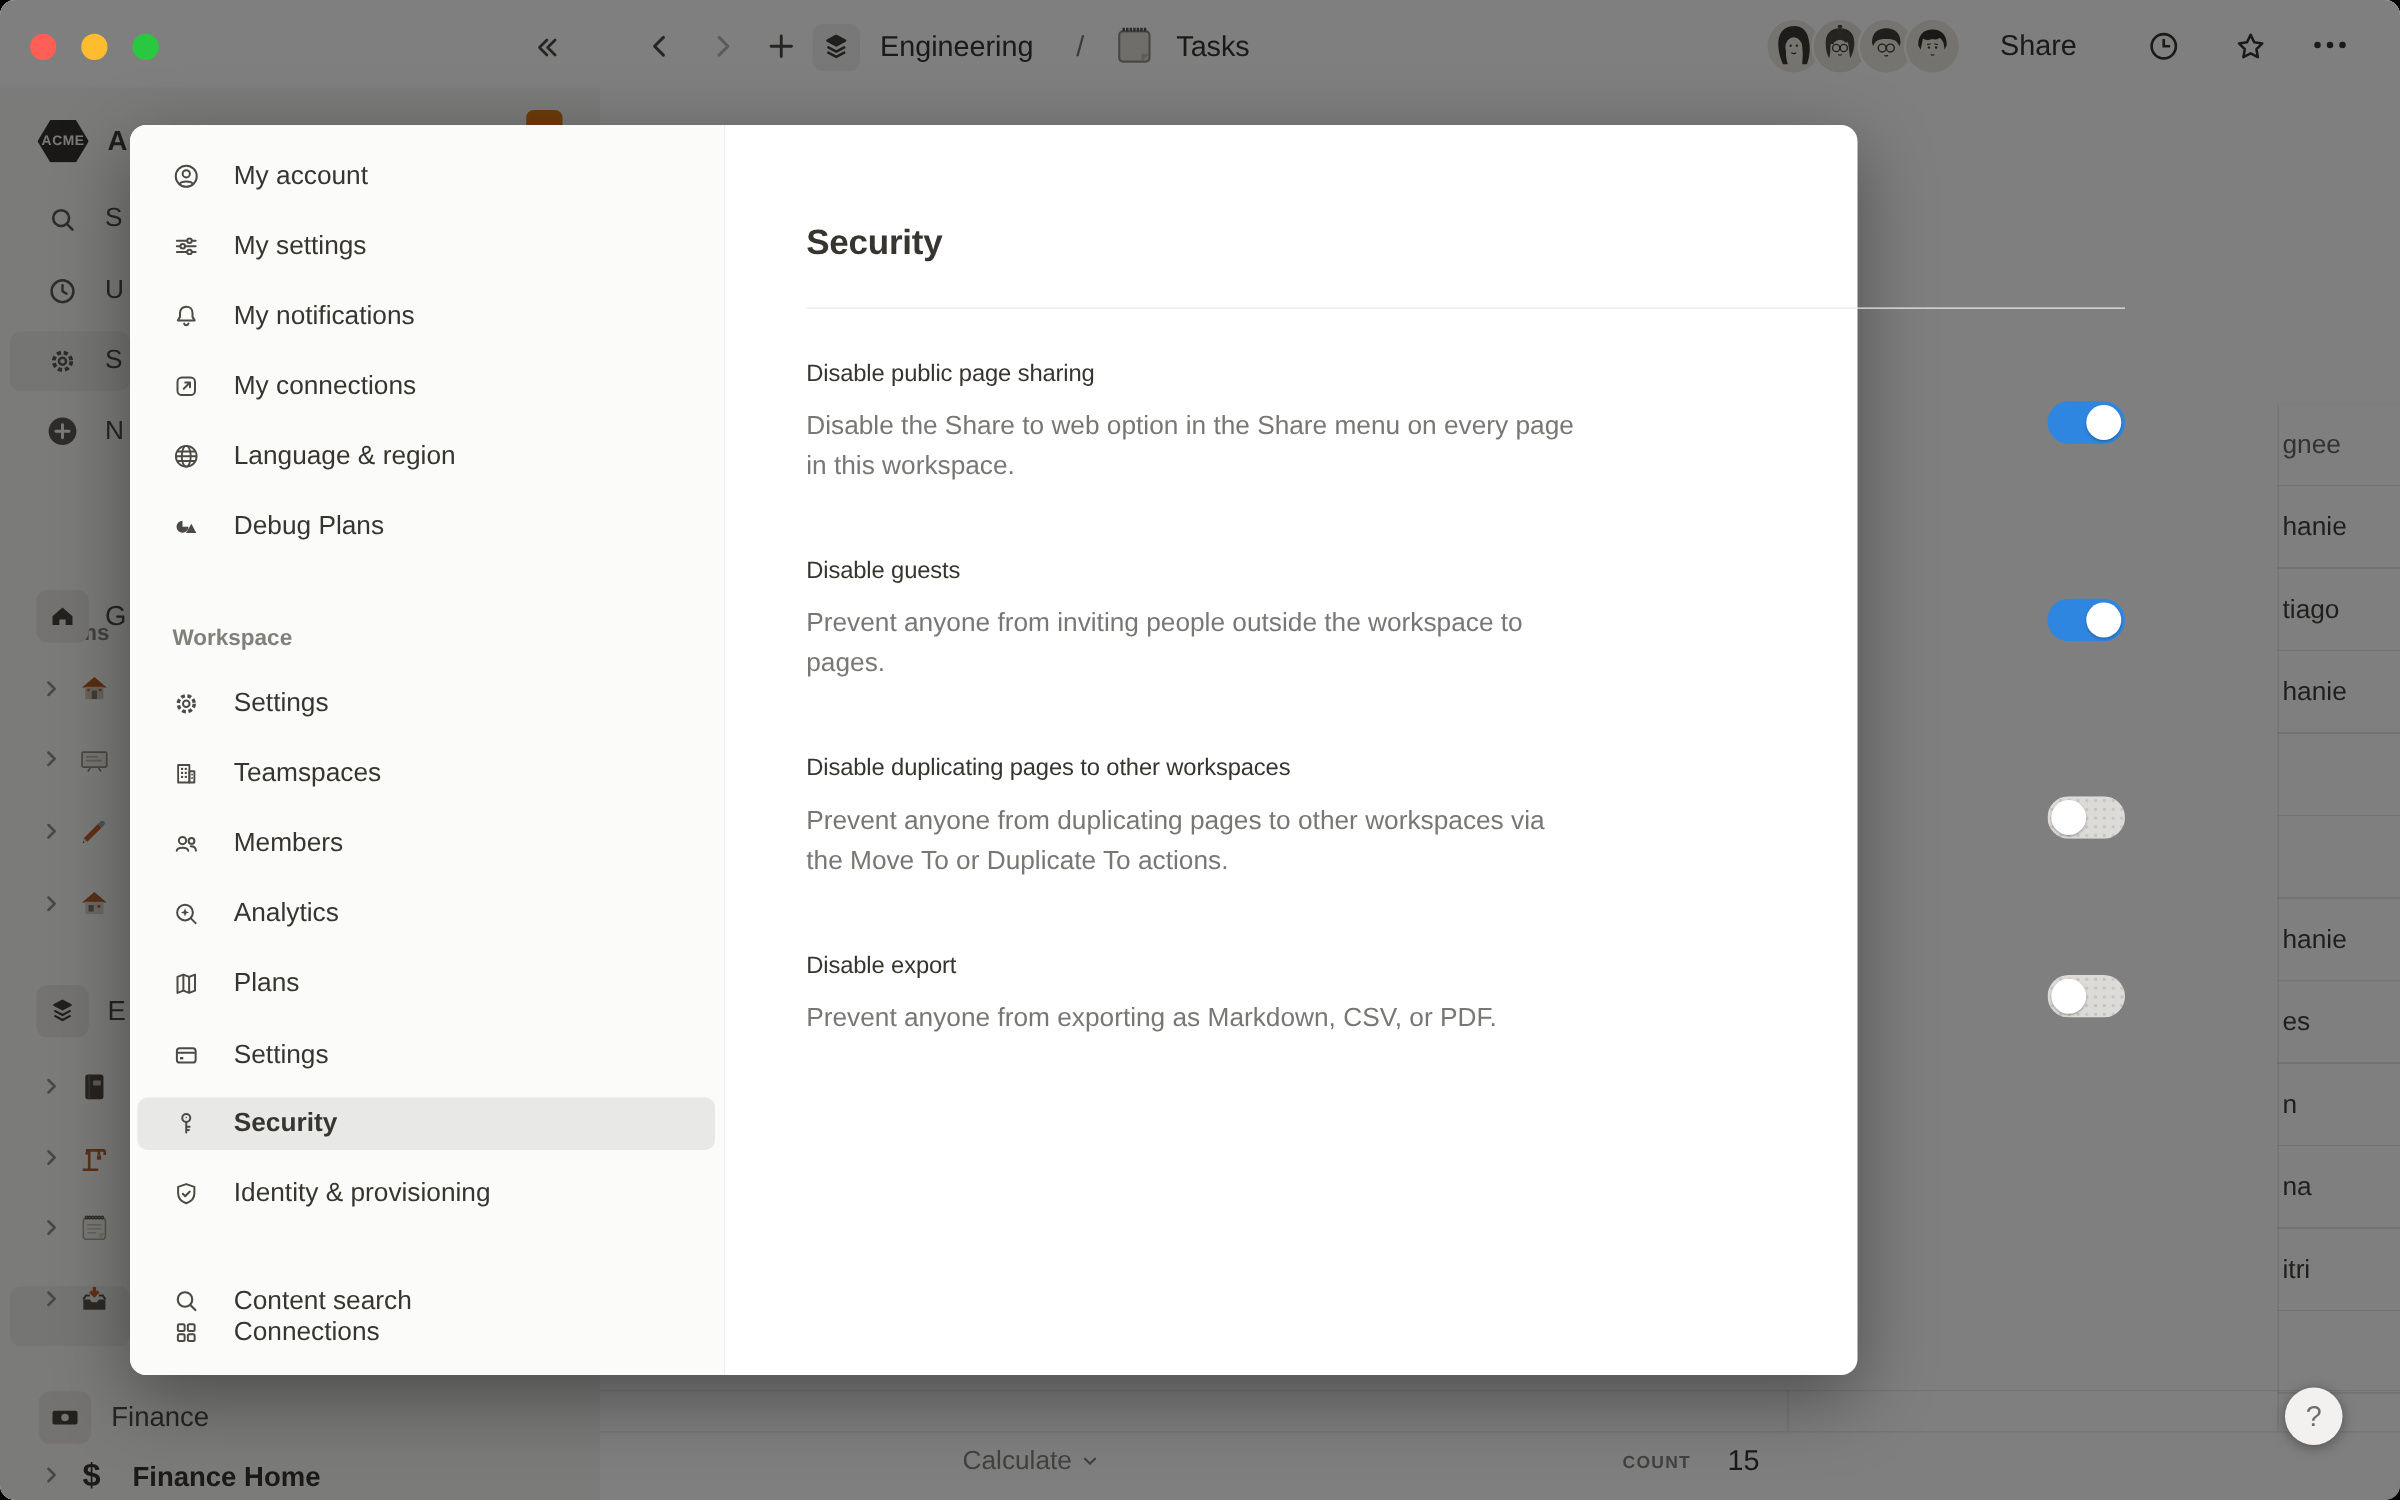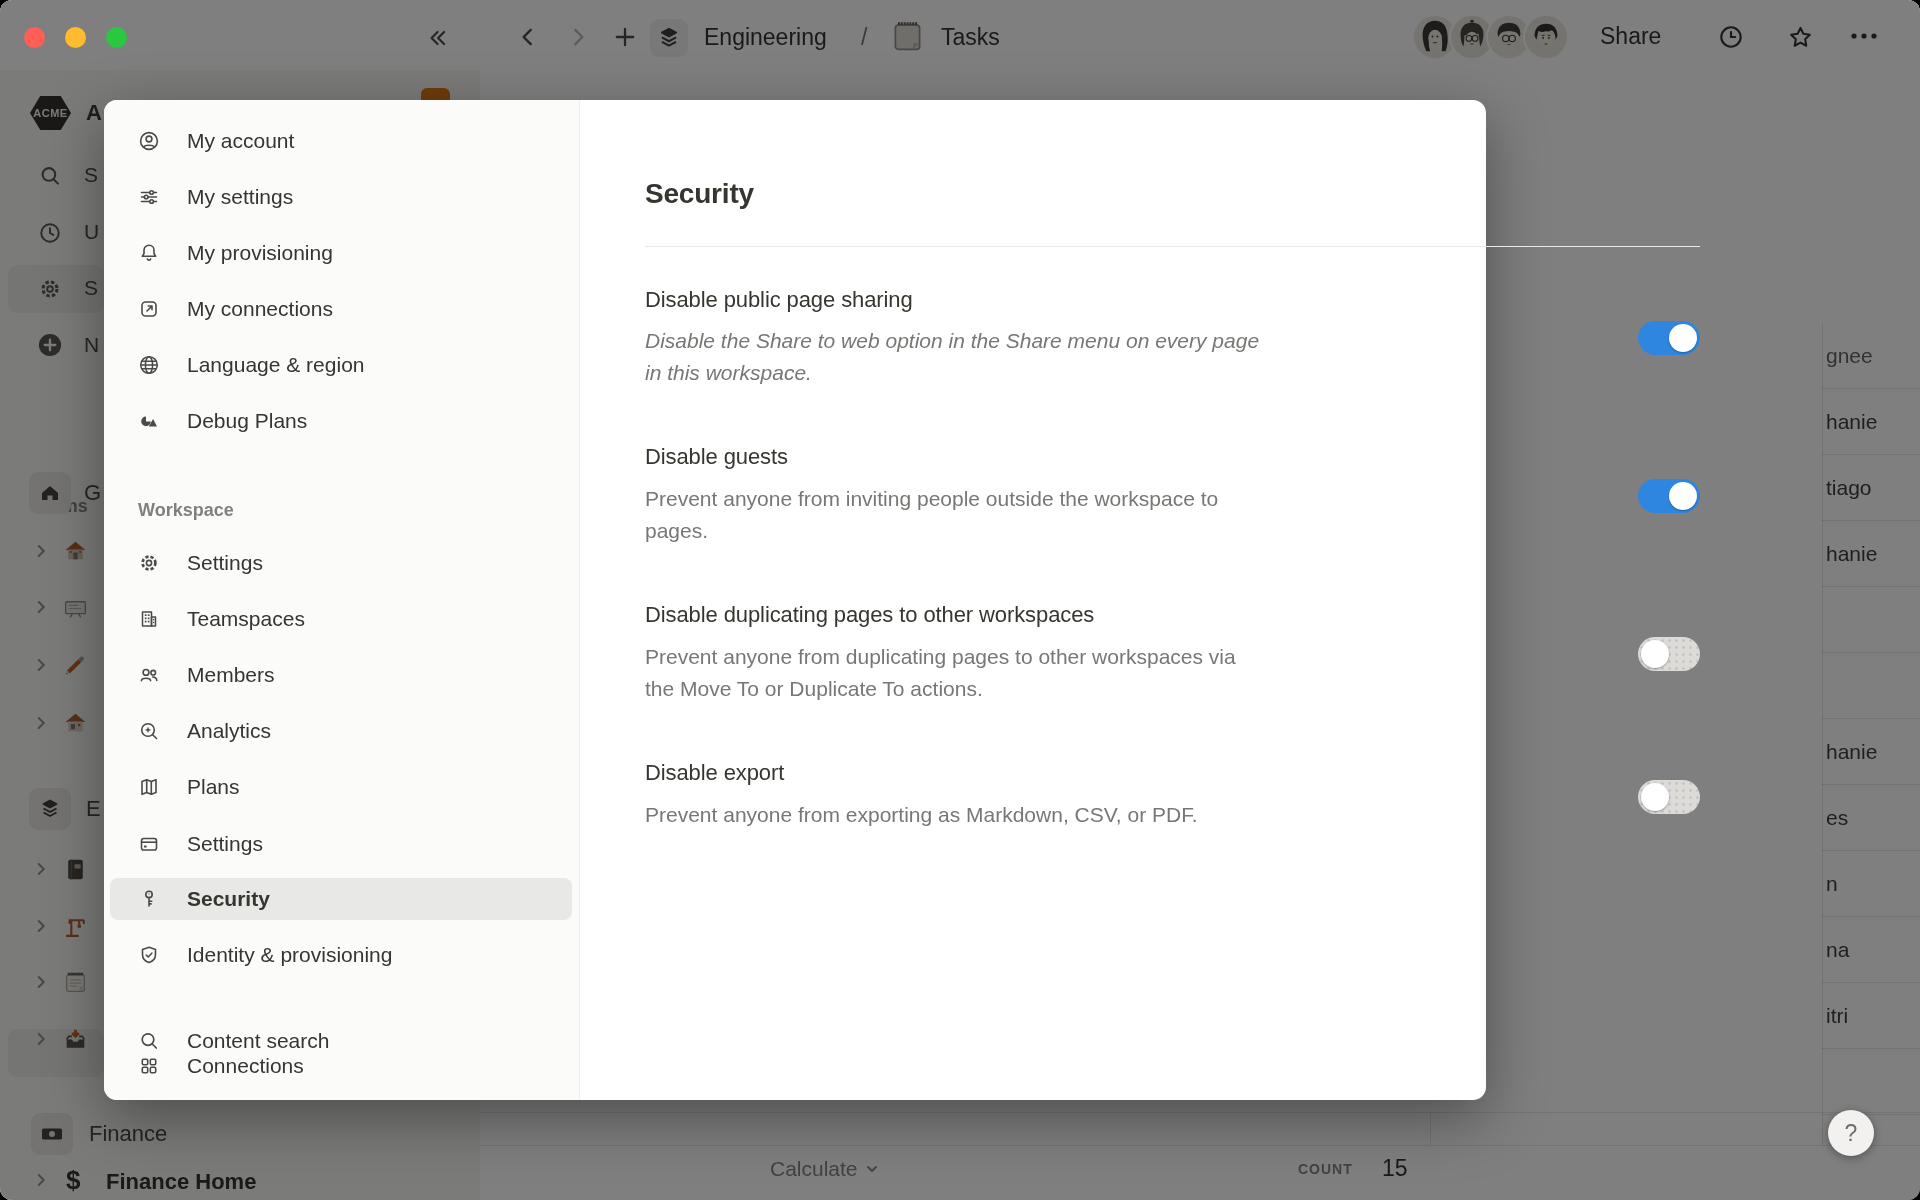--- a/index.html
+++ b/index.html
@@ -56,21 +56,21 @@
   .msidebar{left:0;top:0;width:476px;height:1000px;background:#fbfbfa;border-radius:13px 0 0 13px;
     border-right:1px solid rgba(0,0,0,.05);box-sizing:border-box;}
   .mrow{left:6px;width:462px;height:42px;border-radius:8px;}
   .mrow .ric{position:absolute;left:28px;top:10px;color:#4c4a45;}
   .mrow .rlb{position:absolute;left:77px;top:9px;font-size:21px;line-height:24px;color:#37352f;}
   .mrow.sel{background:#e8e8e6;}
   .mrow.sel .rlb{font-weight:700;}
   .ws-hdr{left:34px;top:400px;font-size:18px;font-weight:700;color:#82807b;}
   .m-title{left:541px;top:78px;font-size:28px;font-weight:700;letter-spacing:-.2px;}
   .m-div{left:541px;top:146px;width:1055px;height:1px;background:#e9e9e7;}
-  .set-title{left:541px;font-size:22px;font-weight:500;line-height:30px;letter-spacing:-.1px;}
+  .set-title{left:541px;font-size:19px;font-weight:500;line-height:30px;letter-spacing:-.1px;}
   .set-desc{left:541px;width:700px;font-size:21px;line-height:32px;color:#787774;white-space:pre-line;}
   .toggle{left:1534px;width:62px;height:34px;border-radius:17px;cursor:pointer;}
   .toggle .knob{position:absolute;top:3px;width:28px;height:28px;border-radius:50%;background:#fff;
     box-shadow:0 1px 2px rgba(0,0,0,.3);}
   .toggle[data-on="true"]{background:#2f86e0;}
   .toggle[data-on="true"] .knob{right:3px;}
   .toggle[data-on="false"]{background:#dcdbd8;
     background-image:radial-gradient(rgba(0,0,0,.10) 1.3px,transparent 1.5px);background-size:7px 7px;}
   .toggle[data-on="false"] .knob{left:3px;}
 
@@ -447,21 +447,21 @@
           </span>
         <span class="rlb">My settings</span>
       </div>
       <div class="abs mrow" style="top:132px;">
         <span class="ric">
             <svg width="22" height="22" viewBox="0 0 22 22" fill="none" stroke="currentColor" stroke-width="1.6" stroke-linecap="round" stroke-linejoin="round">
               <path d="M11 3.3c-3.1 0-5 2.3-5 5v3.2l-1.7 2.8h13.4L16 11.5V8.3c0-2.7-1.9-5-5-5z"></path>
               <path d="M9.3 16.9a1.8 1.8 0 0 0 3.4 0"></path>
             </svg>
           </span>
-        <span class="rlb">My provisioning</span>
+        <span class="rlb">My notifications</span>
       </div>
       <div class="abs mrow" style="top:188px;">
         <span class="ric">
             <svg width="22" height="22" viewBox="0 0 22 22" fill="none" stroke="currentColor" stroke-width="1.6" stroke-linecap="round" stroke-linejoin="round">
               <rect x="4" y="4" width="14" height="14" rx="3.5"></rect>
               <path d="M9 13l5-5M10.2 8H14v3.8"></path>
             </svg>
           </span>
         <span class="rlb">My connections</span>
       </div>
@@ -594,21 +594,21 @@
           </span>
         <span class="rlb">Connections</span>
       </div>
     </div>
 
     <div>
       <h1 class="abs m-title" style="margin:0;">Security</h1>
       <div class="abs m-div"></div>
 
       <div class="abs set-title" style="top:185px;">Disable public page sharing</div>
-      <div class="abs set-desc" style="top:225px;font-style:italic;">Disable the Share to web option in the Share menu on every page
+      <div class="abs set-desc" style="top:225px;">Disable the Share to web option in the Share menu on every page
 in this workspace.</div>
       <div class="abs toggle" style="top:221px;" data-on="true">
           <span class="knob"></span>
         </div>
 
       <div class="abs set-title" style="top:342px;">Disable guests</div>
       <div class="abs set-desc" style="top:383px;">Prevent anyone from inviting people outside the workspace to
 pages.</div>
       <div class="abs toggle" style="top:379px;" data-on="true">
           <span class="knob"></span>

